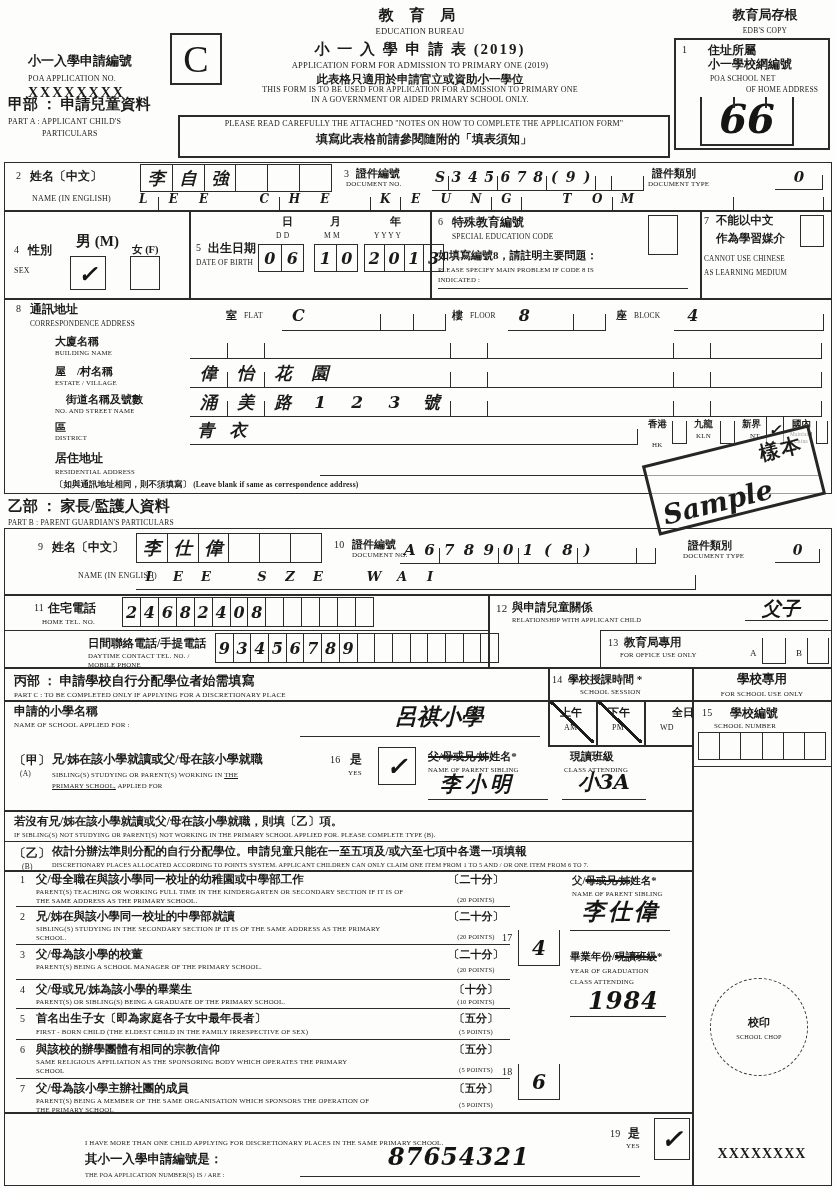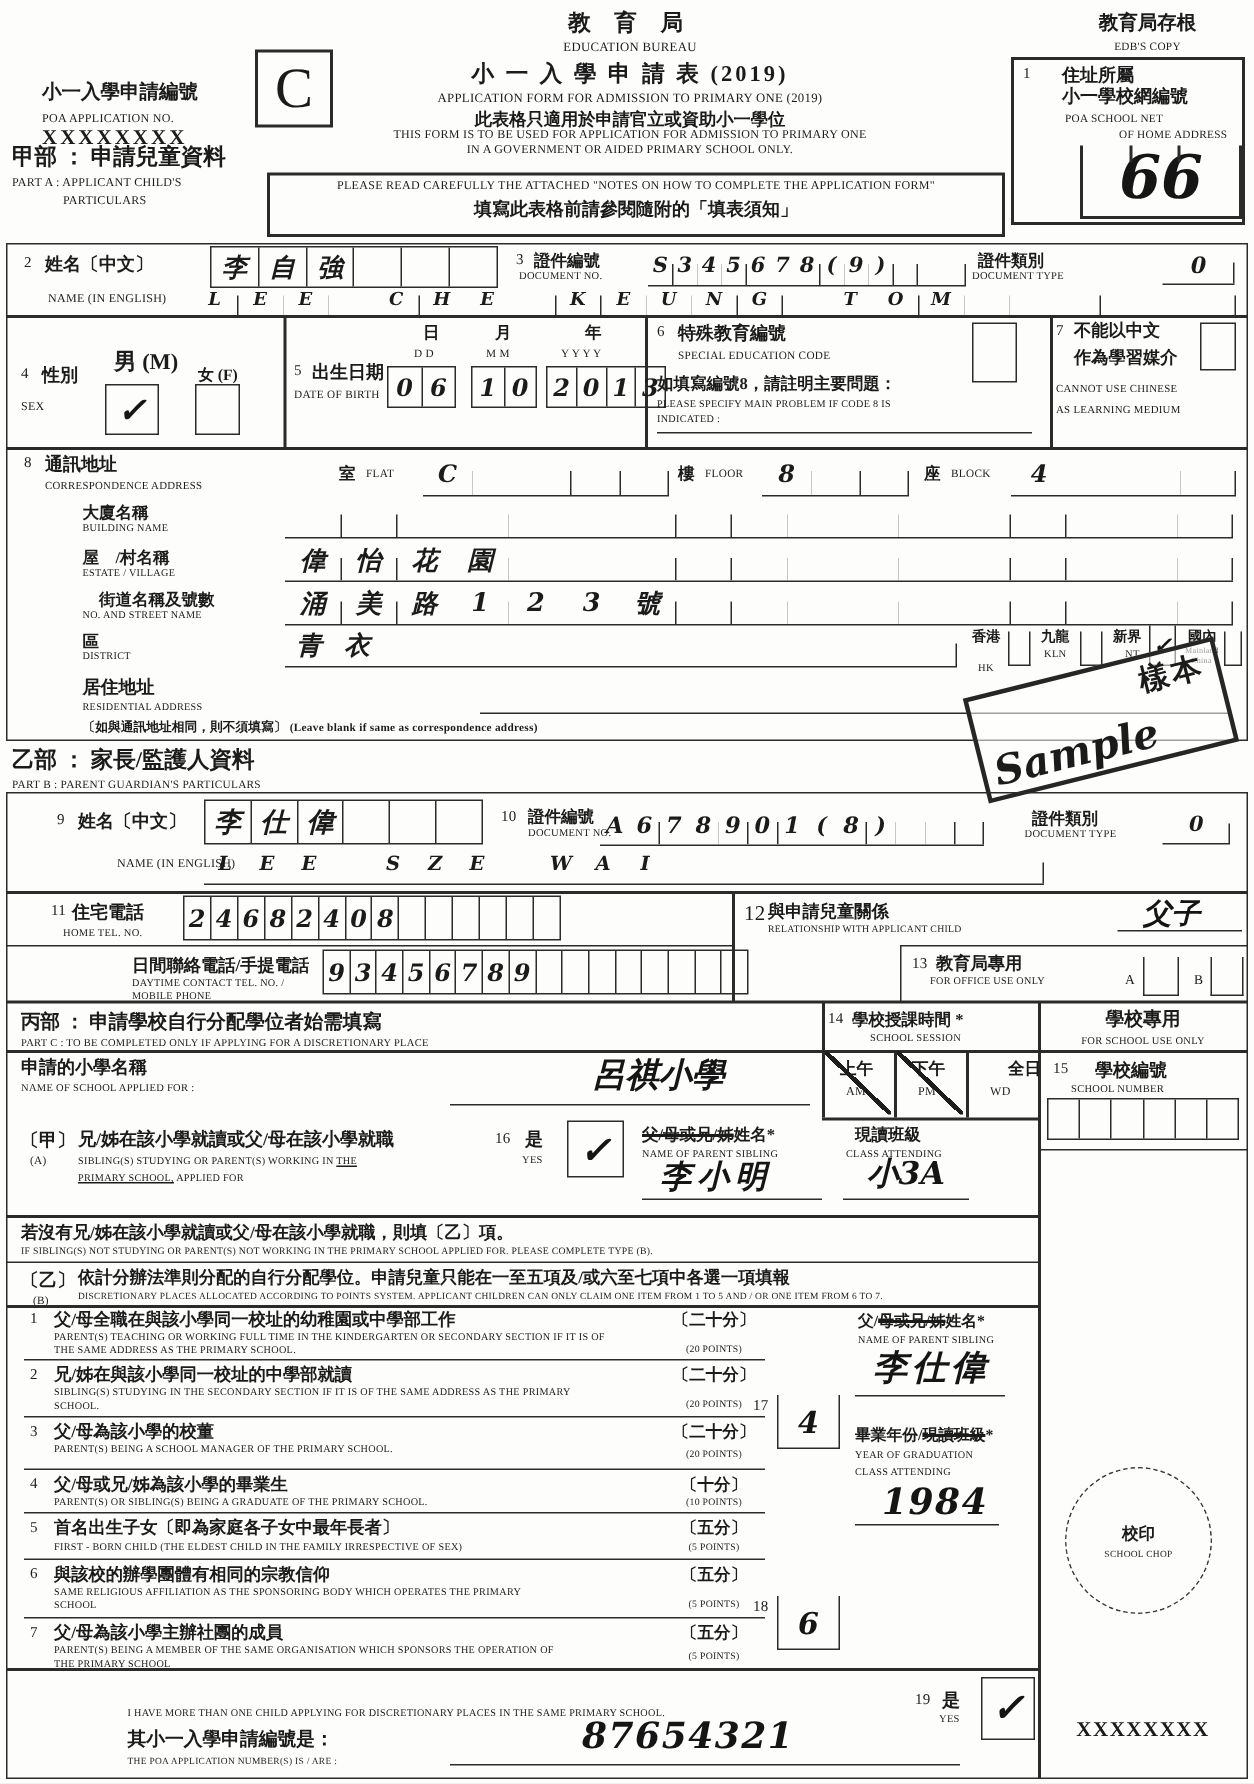--- a/index.html
+++ b/index.html
@@ -68,21 +68,21 @@
     <div class="ctr en" style="margin-top:2px;font-size:8px;">PLEASE READ CAREFULLY THE ATTACHED "NOTES ON HOW TO COMPLETE THE APPLICATION FORM"</div>
     <div class="ctr cn" style="margin-top:3px;font-size:12px;">填寫此表格前請參閱隨附的「填表須知」</div>
   </div>
 
   <div class="box" style="left:674px;top:38px;width:156px;height:112px;border-width:2px;"></div>
   <div class="abs en" style="left:682px;top:44px;font-size:10px;">1</div>
   <div class="abs cn" style="left:708px;top:42px;font-size:12px;">住址所屬</div>
   <div class="abs cn" style="left:708px;top:56px;font-size:12px;">小一學校網編號</div>
   <div class="abs en" style="left:710px;top:74px;font-size:7.5px;">POA SCHOOL NET</div>
   <div class="abs en" style="left:710px;top:85px;font-size:7.5px;margin-left:36px;">OF HOME ADDRESS</div>
-  <div class="bracket" style="left:720px;top:97px;width:108px;height:49px;">
+  <div class="bracket" style="left:700px;top:97px;width:94px;height:49px;">
     <div class="tick" style="left:31px;top:0;height:11px;"></div>
     <div class="tick" style="left:63px;top:0;height:11px;"></div>
     <div class="hand ctr" style="font-size:40px;margin-top:-2px;">66</div>
   </div>
 
   <div class="box" style="left:4px;top:162px;width:828px;height:332px;"></div>
 
   <div class="abs en" style="left:16px;top:170px;font-size:10px;">2</div>
   <div class="abs cn" style="left:30px;top:168px;font-size:12px;">姓名〔中文〕</div>
   <div class="comb boxed" style="left:140px;top:164px;width:192px;height:28px;font-size:17px;">
@@ -441,21 +441,21 @@
       <div class="comb-cell"></div>
       <div class="comb-cell"></div>
       <div class="comb-cell"></div>
       <div class="comb-cell"></div>
       <div class="comb-cell"></div>
       <div class="comb-cell"></div>
       <div class="comb-cell"></div>
       <div class="comb-cell"></div>
     </div>
 
-  <div class="abs en" style="left:496px;top:602px;font-size:14px;">12</div>
+  <div class="abs en" style="left:496px;top:602px;font-size:11px;">12</div>
   <div class="abs cn" style="left:512px;top:600px;font-size:11.5px;">與申請兒童關係</div>
   <div class="abs en" style="left:512px;top:616px;font-size:6.5px;">RELATIONSHIP WITH APPLICANT CHILD</div>
   <div class="abs hand" style="left:762px;top:596px;font-size:19px;">父子</div>
   <div class="uline" style="left:745px;top:620px;width:83px;"></div>
 
   <div class="abs" style="left:600px;top:630px;width:232px;height:38px;border-left:1.5px solid #2b2b2b;border-top:1.5px solid #2b2b2b;box-sizing:border-box;"></div>
   <div class="abs en" style="left:608px;top:637px;font-size:10px;">13</div>
   <div class="abs cn" style="left:624px;top:635px;font-size:11.5px;">教育局專用</div>
   <div class="abs en" style="left:620px;top:651px;font-size:6.8px;">FOR OFFICE USE ONLY</div>
   <div class="abs en" style="left:750px;top:648px;font-size:9px;">A</div>

